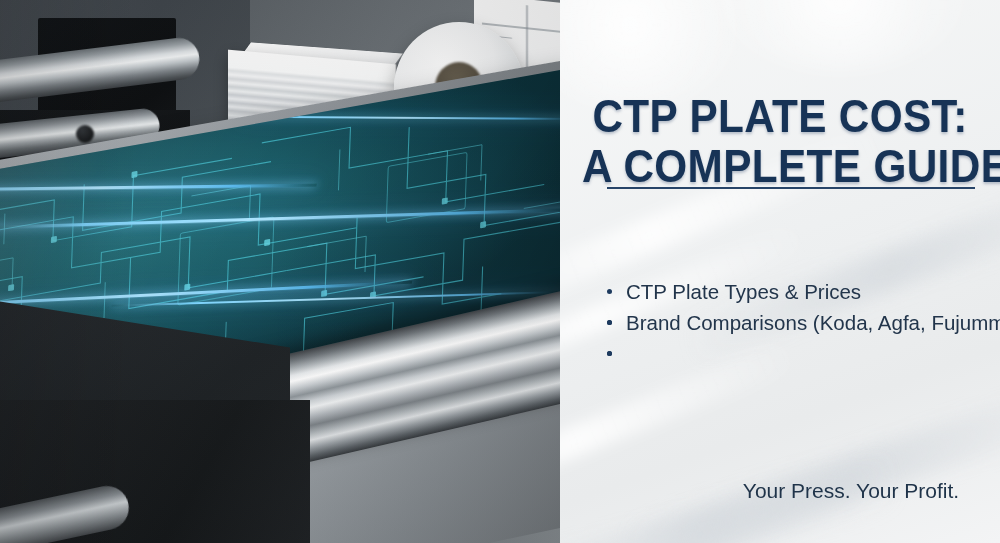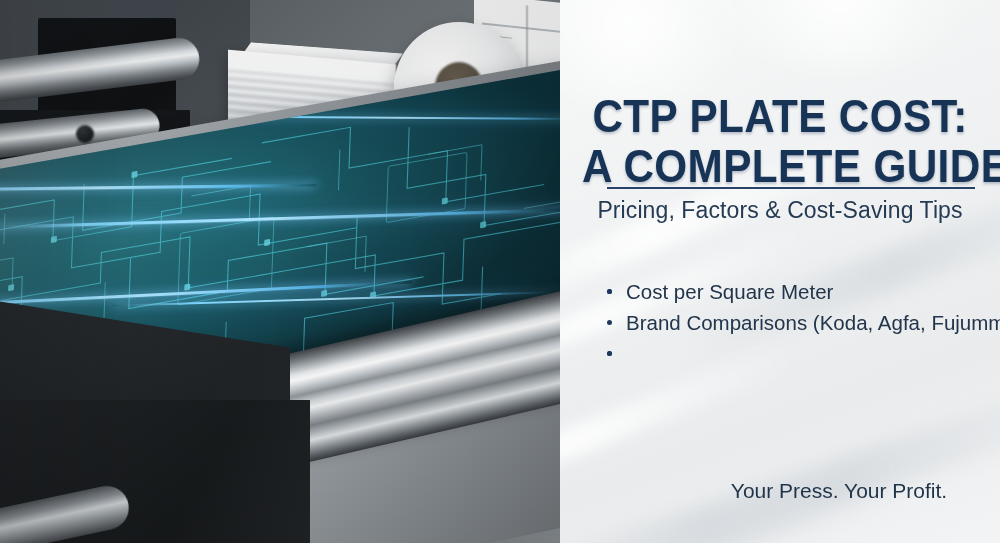--- a/index.html
+++ b/index.html
@@ -409,21 +409,21 @@
     left: 3px;
     top: 13px;
     width: 5px;
     height: 5px;
     border-radius: 50%;
     background: #1d3a5e;
   }
 
   .tagline {
     position: absolute;
-    left: 134px;
+    left: 146px;
     top: 479px;
     width: 290px;
     text-align: center;
     font-size: 21px;
     color: #1f3349;
     white-space: nowrap;
   }
 </style>
 </head>
 <body>
@@ -548,29 +548,28 @@
     <div class="panel-shade" style="left:-60px; top:510px; width:400px; height:50px; transform:rotate(-16deg);"></div>
 
     <div class="panel-content">
       <h1 class="title">
         <span>CTP PLATE COST:</span>
         <span class="line2">A COMPLETE GUIDE</span>
       </h1>
 
       <div class="rule"></div>
 
-      <div class="subtitle">Pricing, Factors &amp; Cost-Saving Tips</div>
 
       <ul class="bullets">
         <li>
           <span class="dot"></span>
+          <span>CTP Plate Types &amp; Prices</span>
         </li>
         <li>
           <span class="dot"></span>
-          <span>Cost per Square Meter</span>
         </li>
         <li>
           <span class="dot"></span>
           <span>Brand Comparisons (Koda, Agfa, Fujumm)</span>
         </li>
         <li>
           <span class="dot"></span>
         </li>
         <li>
           <span class="dot"></span>

